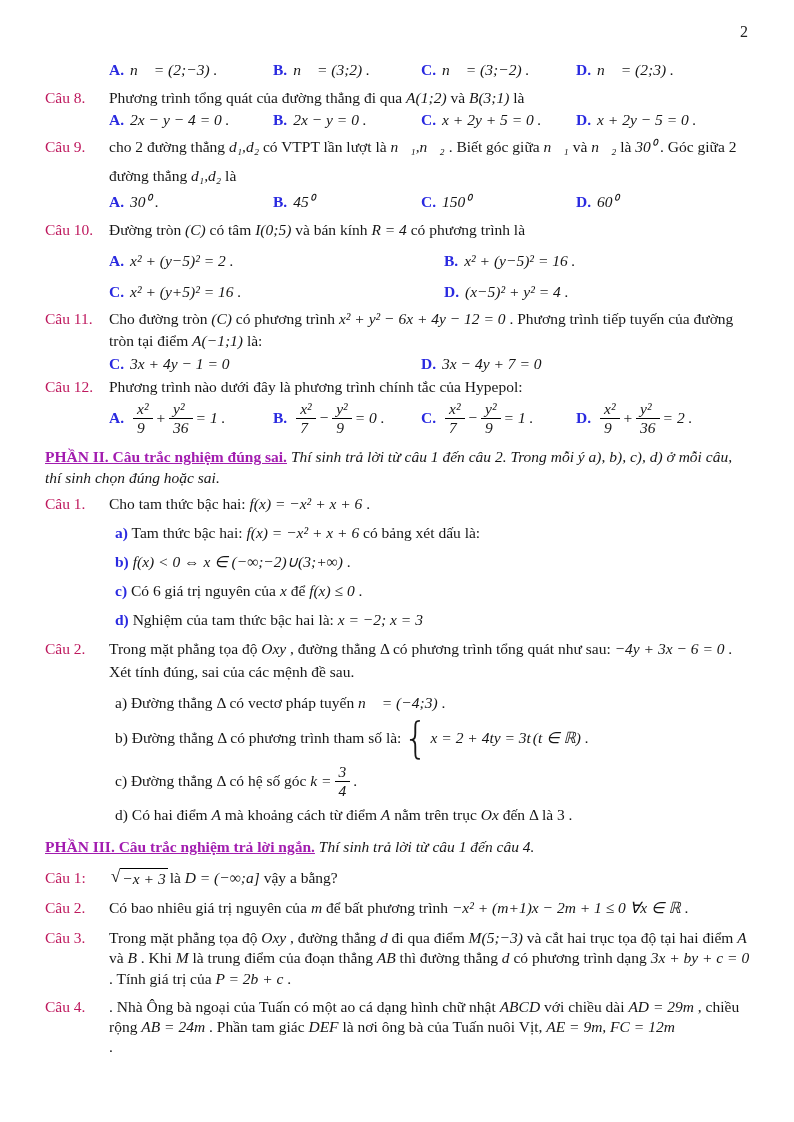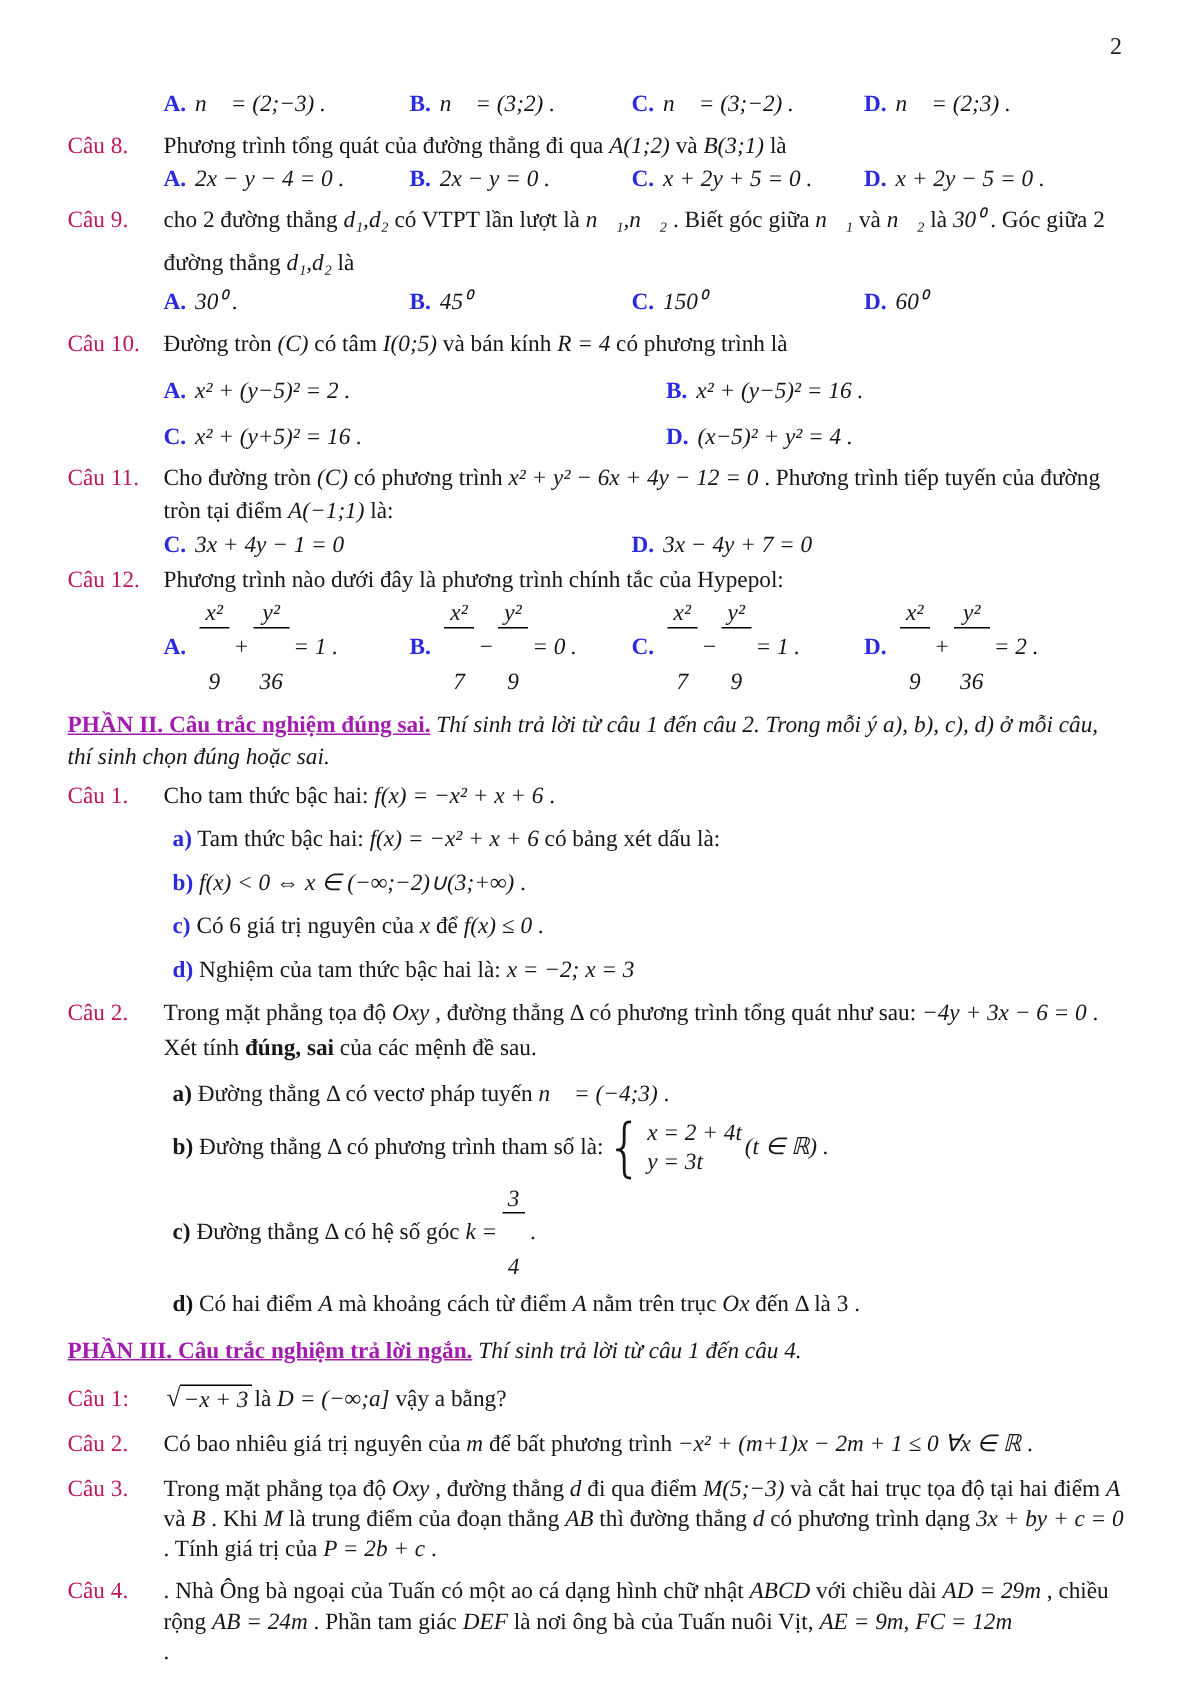--- a/index.html
+++ b/index.html
@@ -19,42 +19,42 @@
 
   
   .qrow{display:flex;align-items:flex-start;}
   .qlabel{flex:0 0 64px;font-weight:normal;color:#be185d;white-space:nowrap;}
   .qbody{flex:1;min-width:0;}
 
   .cont{margin-left:64px;}      
   .sub{margin-left:70px;}       
 
   .m{font-style:italic;}
-  .bseg{font-weight:bold;}
+  .bseg{font-weight:normal;}
   .iseg{font-style:italic;}
   .hbseg{font-weight:bold;color:#a21caf;text-decoration:underline;}
   .slseg{font-weight:bold;color:#2a2ae0;}
 
   .ol{color:#2a2ae0;font-weight:bold;margin-right:6px;}
   .opt{white-space:nowrap;font-family:Liberation Serif, serif;}
 
   .opt4{display:grid;grid-template-columns:164px 148px 155px 1fr;margin-left:64px;}
   .opt2a{display:grid;grid-template-columns:335px 1fr;margin-left:64px;}
   .opt2b{display:grid;grid-template-columns:312px 1fr;margin-left:64px;}
 
   
-  .frac{display:inline-flex;flex-direction:column;text-align:center;vertical-align:middle;font-style:italic;margin:0 3px;gap:27px;}
+  .frac{display:inline-flex;flex-direction:column;text-align:left;vertical-align:middle;font-style:italic;margin:0 3px;}
   .fn{border-bottom:1.2px solid #000;padding:0 4px;line-height:1.15;}
   .fd{line-height:1.15;padding:0 4px;}
   .fracline{display:flex;align-items:center;}
 
   
   .sys{display:inline-flex;align-items:center;vertical-align:middle;margin:0 2px;}
   .sysbrace{font-family:"DejaVu Sans",sans-serif;font-size:38px;font-weight:200;line-height:1;transform:scaleY(1.12);margin-right:3px;}
-  .syslines{display:inline-flex;flex-direction:column;}
+  .syslines{display:inline-flex;}
   .syslines .m{line-height:1.25;white-space:nowrap;}
 
   
   .sqrt{display:inline-flex;align-items:flex-start;margin:0 2px;}
   .rad{font-style:normal;font-size:17px;line-height:1.1;}
   .sqb{border-top:1.3px solid #000;font-style:italic;padding:0 2px;line-height:1.25;}
 
   .mt2{margin-top:2px;}.mt3{margin-top:3px;}.mt4{margin-top:11px;}
   .mt6{margin-top:6px;}.mt7{margin-top:7px;}.mt8{margin-top:8px;}
   .mt9{margin-top:9px;}.mt10{margin-top:10px;}

